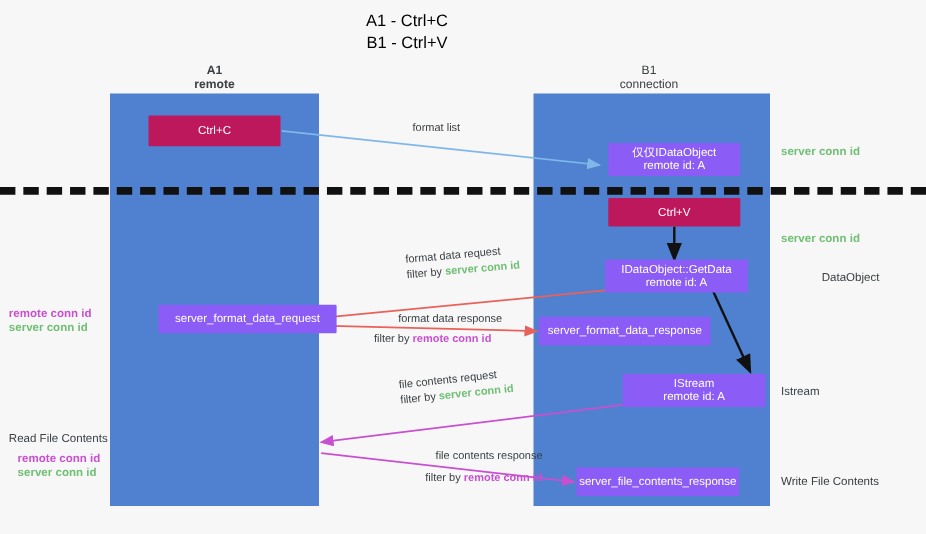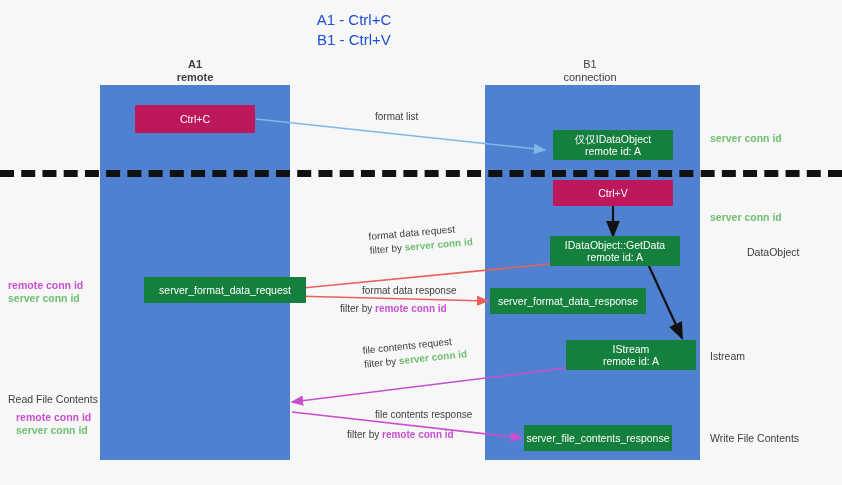--- a/index.html
+++ b/index.html
@@ -9,23 +9,23 @@
     font-family:"Liberation Sans", sans-serif;
     color:#3c4043;
     position:relative;
     overflow:hidden;
   }
   #stage{position:absolute;inset:0;}
   .abs{position:absolute;}
 
   
   .title{
-    left:0;top:10px;width:708px;
+    left:16px;top:10px;width:708px;
     text-align:center;
-    font-size:15px;line-height:20px;color:#1d4ed8;
+    font-size:15px;line-height:20px;color:#000000;
   }
 
   
   .colhead{
     text-align:center;font-size:11px;line-height:13px;color:#3c4043;
   }
 
   
   .lane{background:#4f81d0;}
 
@@ -33,21 +33,21 @@
   .node{
     box-sizing:border-box;
     display:flex;align-items:center;justify-content:center;
     flex-direction:column;
     color:#ffffff;
     font-size:10.5px;line-height:12.5px;
     text-align:center;
     border-radius:1px;
   }
   .node.green{background:#be185d;}
-  .node.orange{background:#15803d;}
+  .node.orange{background:#8b5cf6;}
 
   
   .sidelabel{font-size:10.5px;line-height:13px;}
   .green-t{color:#6fbf73;font-weight:bold;}
   .magenta-t{color:#c94fd1;font-weight:bold;}
   .plain-t{color:#3c4043;}
   .arrow-label{
     font-size:10px;line-height:14px;color:#3c4043;white-space:nowrap;
   }
   .arrow-label .green-t,.arrow-label .magenta-t{font-weight:bold;}
@@ -188,20 +188,20 @@
     </div>
   </div>
 
   <div class="abs" style="left:362px;top:344px;transform:rotate(-6deg);transform-origin:left top;">
     <div class="arrow-label">file contents request</div>
     <div class="arrow-label">
       <span>filter by </span><span class="green-t">server conn id</span>
     </div>
   </div>
 
-  <div class="abs" style="left:375px;top:408px;">
+  <div class="abs" style="left:396px;top:408px;text-align:right;">
     <div class="arrow-label">file contents response</div>
     <div class="arrow-label" style="margin-left:-28px;margin-top:6px;">
       <span>filter by </span><span class="magenta-t">remote conn id</span>
     </div>
   </div>
 
 </div>
 
 </body></html>

